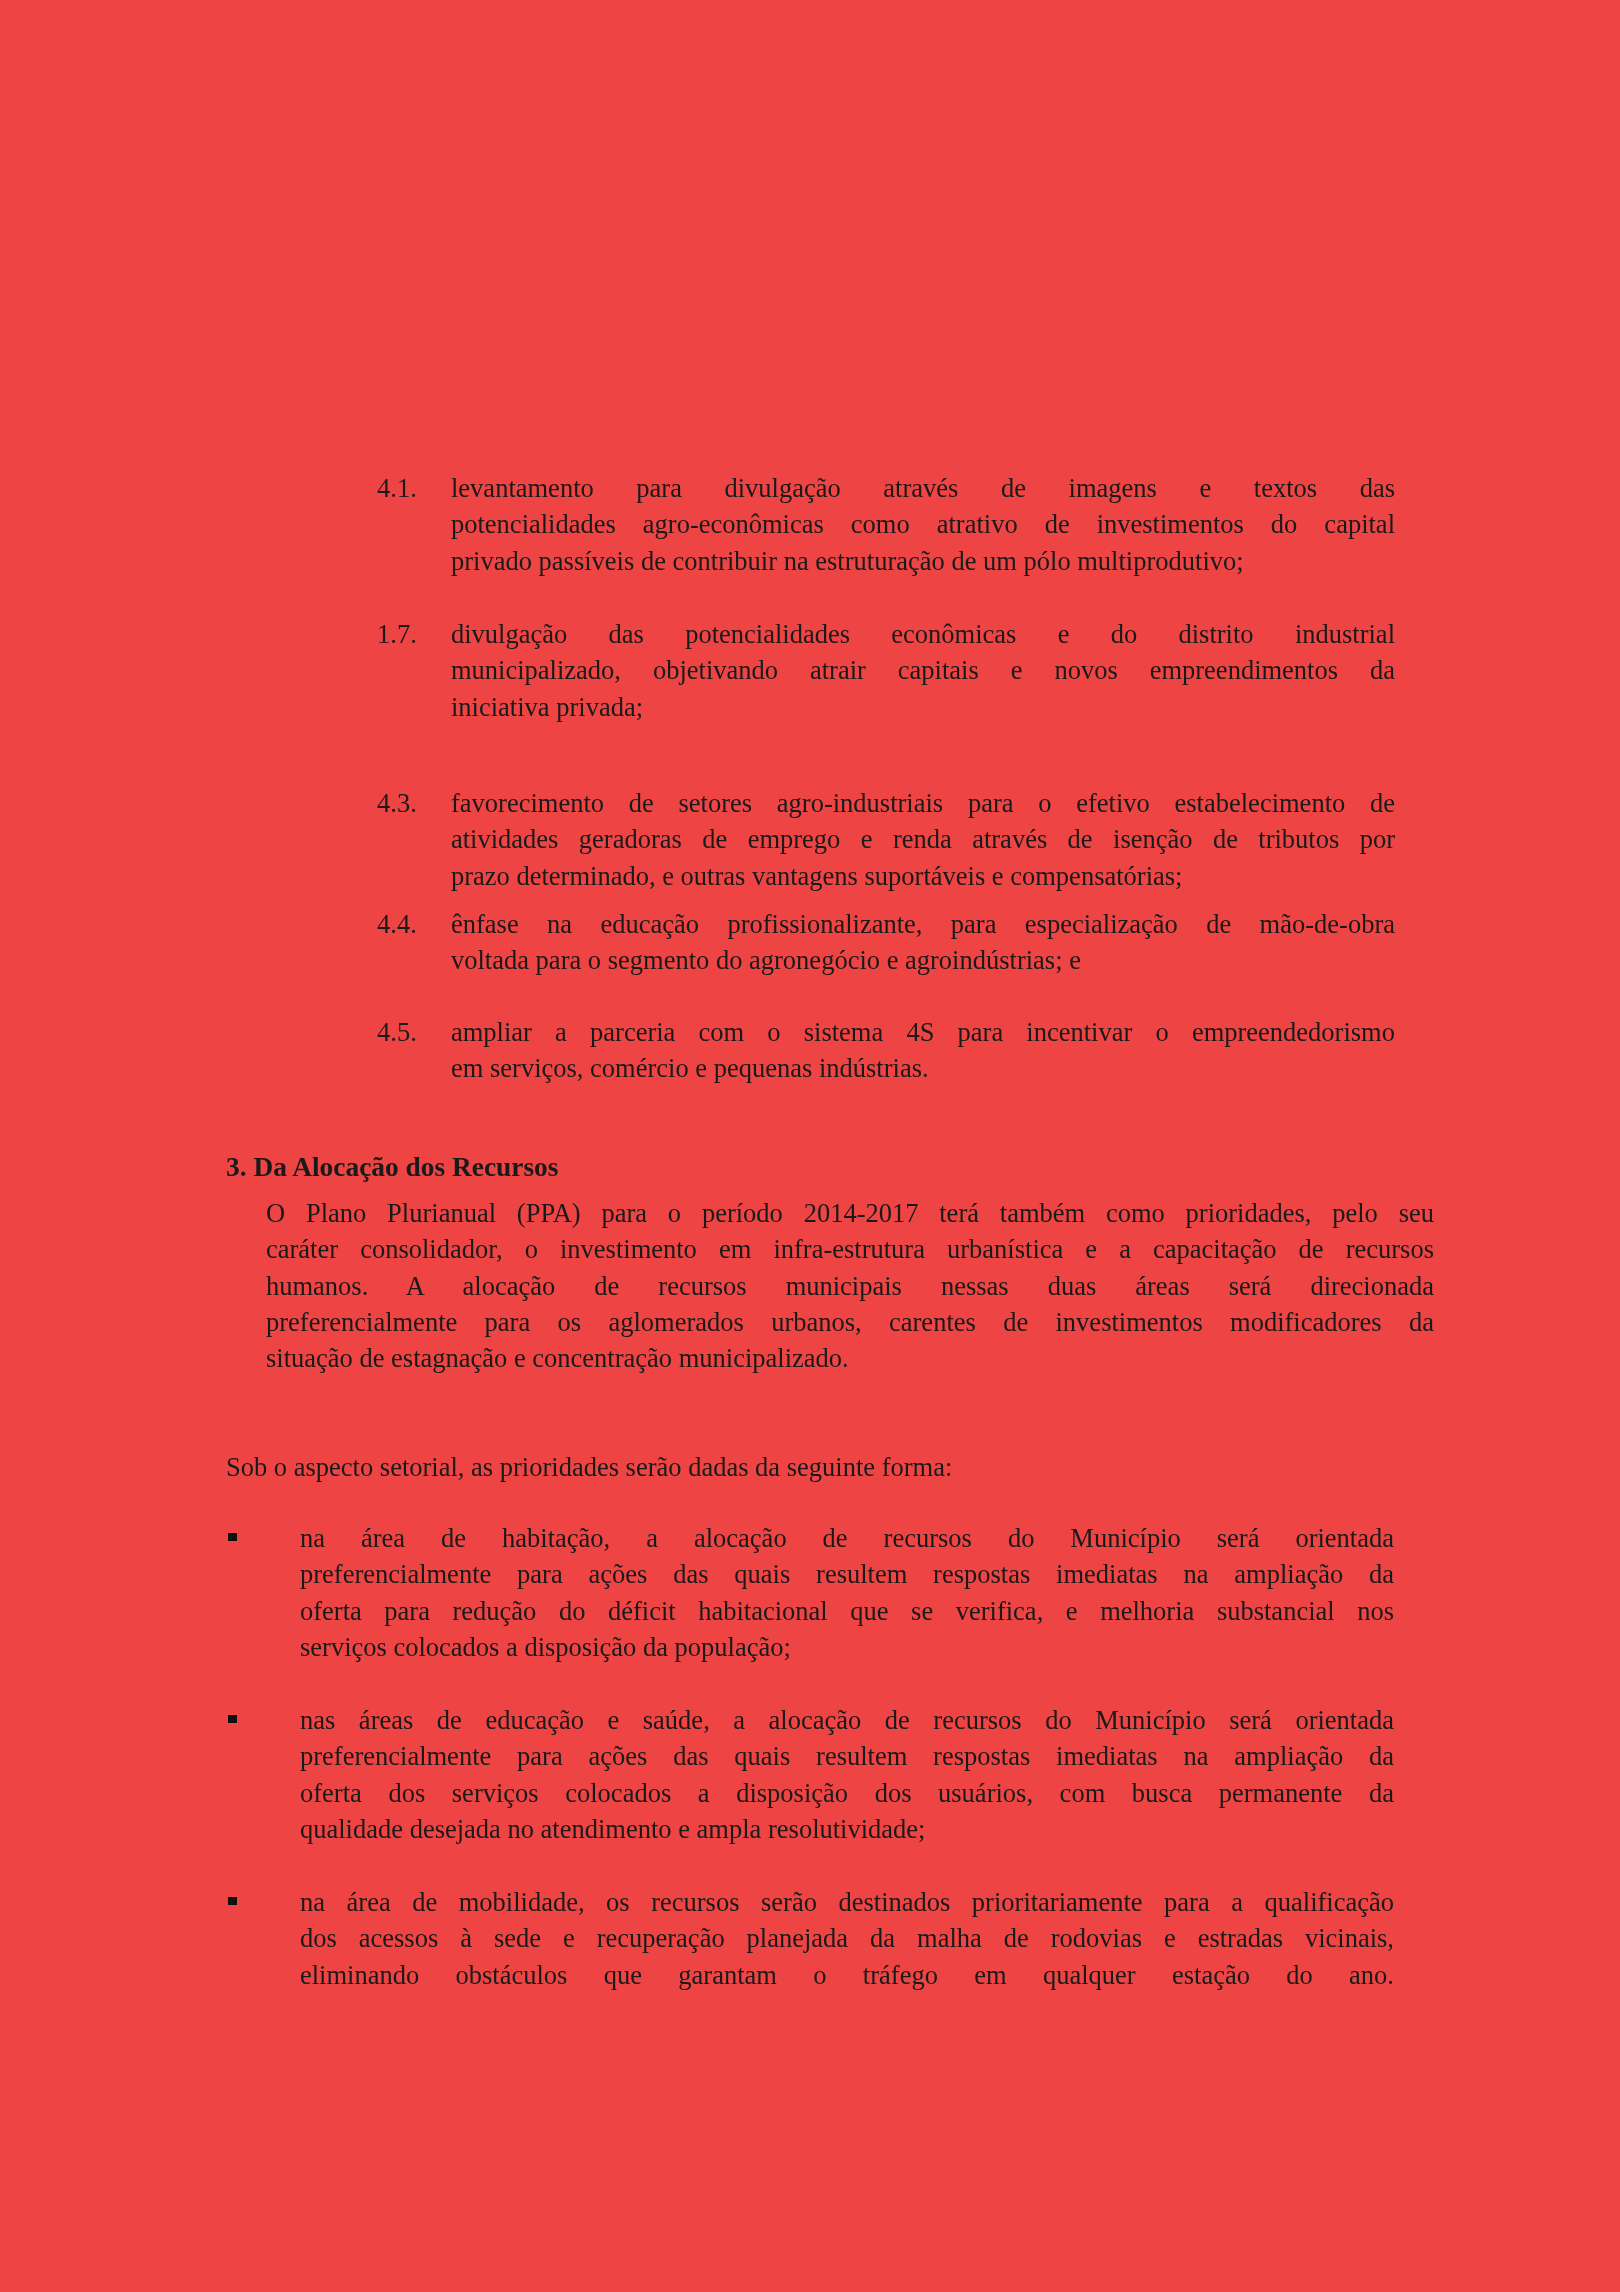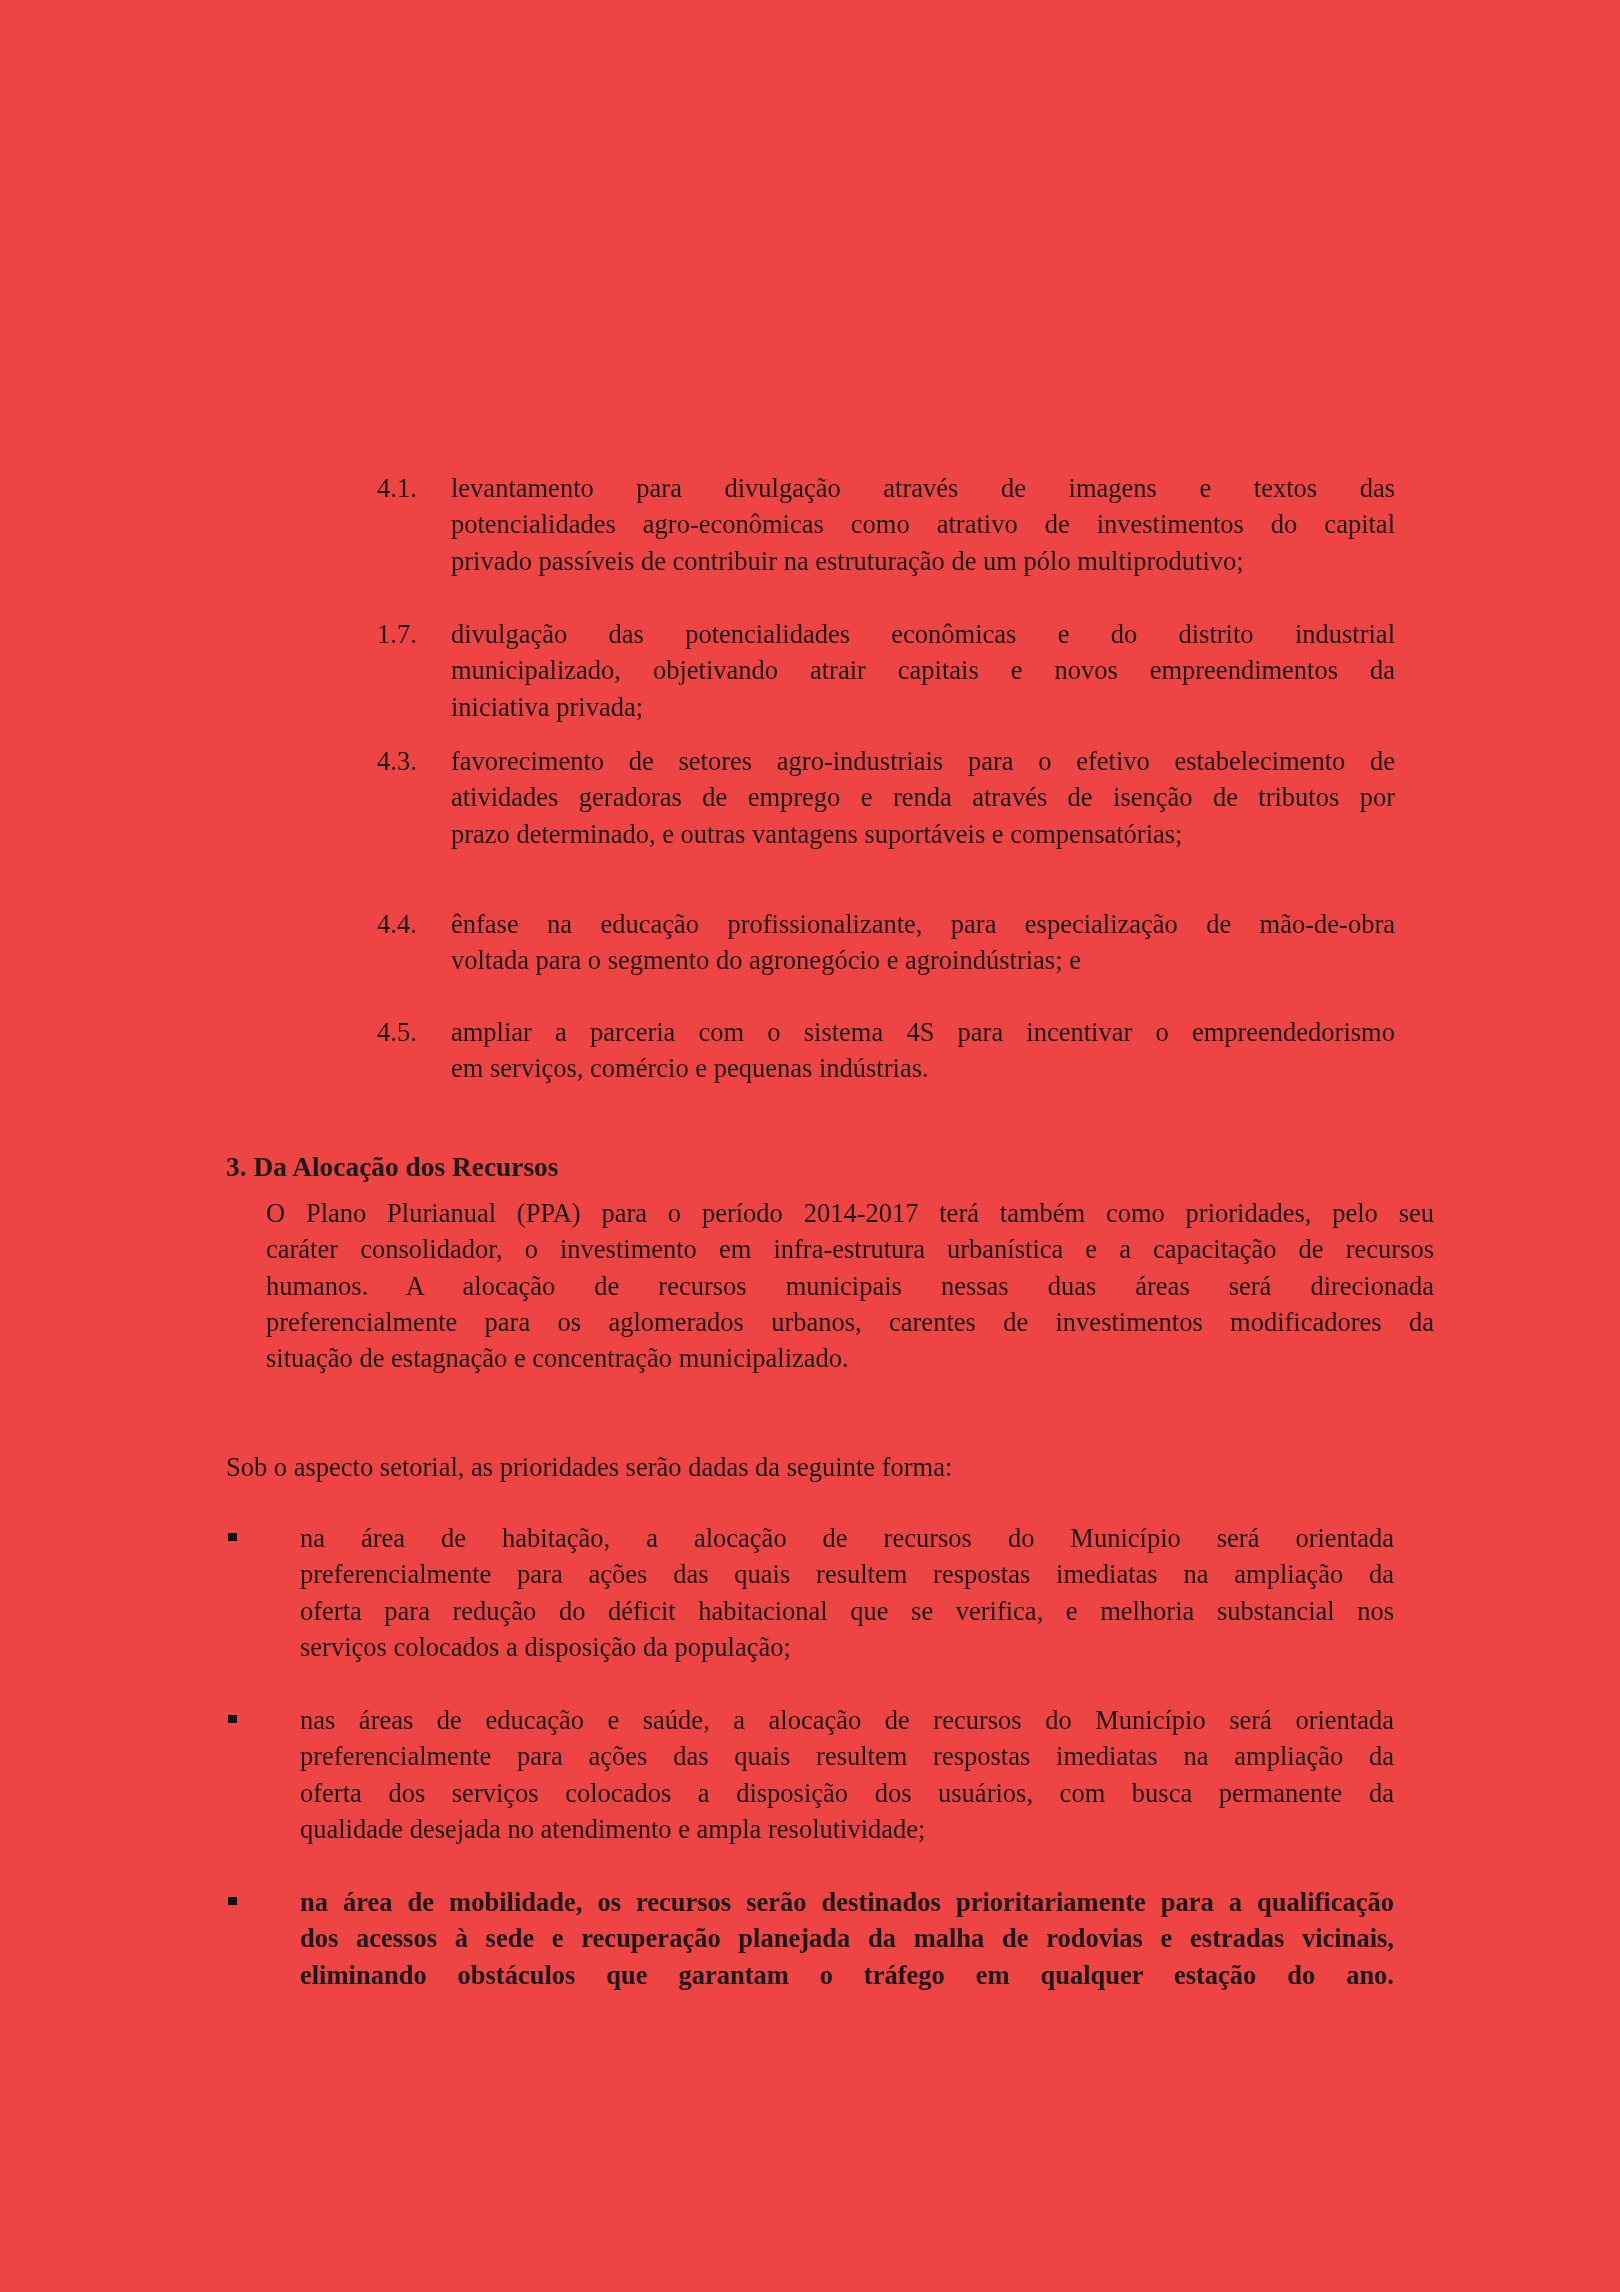--- a/index.html
+++ b/index.html
@@ -42,21 +42,21 @@
 
   <div class="num-item" style="top:616px; height:109px;">
     <span class="num-label">1.7.</span>
     <div class="num-body">
       <div class="line just" style="top:0px">divulgação das potencialidades econômicas e do distrito industrial</div>
       <div class="line just" style="top:36px">municipalizado, objetivando atrair capitais e novos empreendimentos da</div>
       <div class="line" style="top:73px">iniciativa privada;</div>
     </div>
   </div>
 
-  <div class="num-item" style="top:743px; height:109px;">
+  <div class="num-item" style="top:785px; height:109px;">
     <span class="num-label">4.3.</span>
     <div class="num-body">
       <div class="line just" style="top:0px">favorecimento de setores agro-industriais para o efetivo estabelecimento de</div>
       <div class="line just" style="top:36px">atividades geradoras de emprego e renda através de isenção de tributos por</div>
       <div class="line" style="top:73px">prazo determinado, e outras vantagens suportáveis e compensatórias;</div>
     </div>
   </div>
 
   <div class="num-item" style="top:906px; height:73px;">
     <span class="num-label">4.4.</span>
@@ -101,21 +101,21 @@
   <div class="bullet-item" style="top:1702px; height:145px;">
     <span class="bullet-mark"></span>
     <div class="bullet-body">
       <div class="line just" style="top:0px">nas áreas de educação e saúde, a alocação de recursos do Município será orientada</div>
       <div class="line just" style="top:36px">preferencialmente para ações das quais resultem respostas imediatas na ampliação da</div>
       <div class="line just" style="top:73px">oferta dos serviços colocados a disposição dos usuários, com busca permanente da</div>
       <div class="line" style="top:109px">qualidade desejada no atendimento e ampla  resolutividade;</div>
     </div>
   </div>
 
-  <div class="bullet-item" style="top:1884px; height:109px;font-weight:bold;">
+  <div class="bullet-item" style="top:1884px; height:109px;">
     <span class="bullet-mark"></span>
     <div class="bullet-body">
       <div class="line just" style="top:0px">na área de mobilidade, os recursos serão destinados prioritariamente para a qualificação</div>
       <div class="line just" style="top:36px">dos acessos à sede e recuperação planejada da malha de rodovias e estradas vicinais,</div>
       <div class="line just" style="top:73px">eliminando obstáculos que garantam o tráfego em qualquer estação do ano.</div>
     </div>
   </div>
 
 </div>
 

